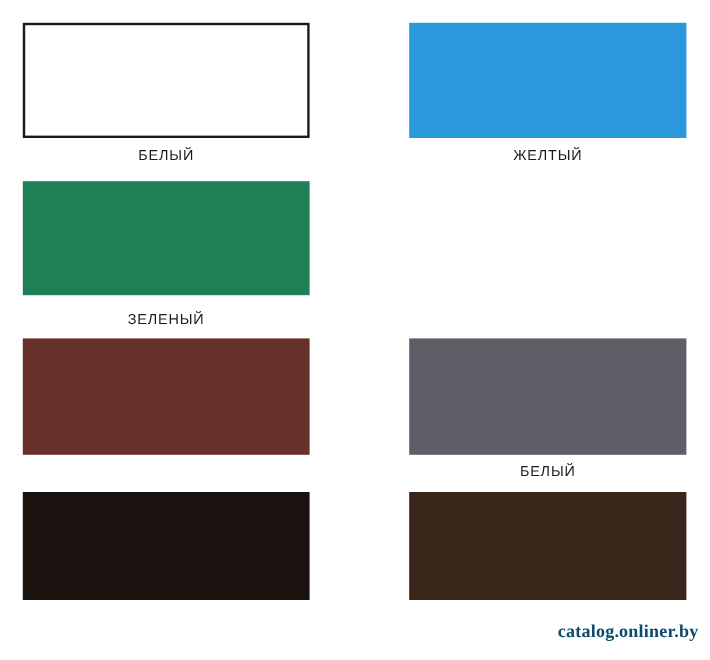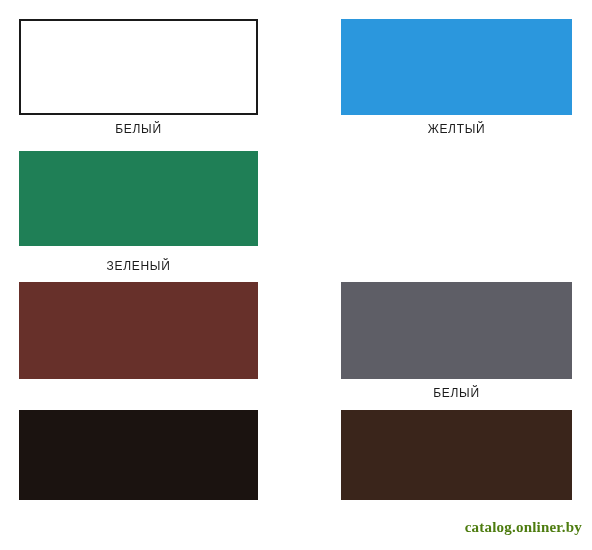--- a/index.html
+++ b/index.html
@@ -74,21 +74,21 @@
   .row-4 .swatch-label { top: 99px; }
 
   
   #watermark {
     position: absolute;
     right: 10px;
     bottom: 14px;
     font-family: "Liberation Serif", serif;
     font-size: 15px;
     font-weight: bold;
-    color: #4d7c0f;
+    color: #0c4a6e;
     letter-spacing: 0.2px;
     text-shadow:
       -1px -1px 0 #ffffff,  1px -1px 0 #ffffff,
       -1px  1px 0 #ffffff,  1px  1px 0 #ffffff,
        0   -1px 2px #ffffff, 0 1px 2px #ffffff;
     white-space: nowrap;
   }
 </style>
 </head>
 <body>

